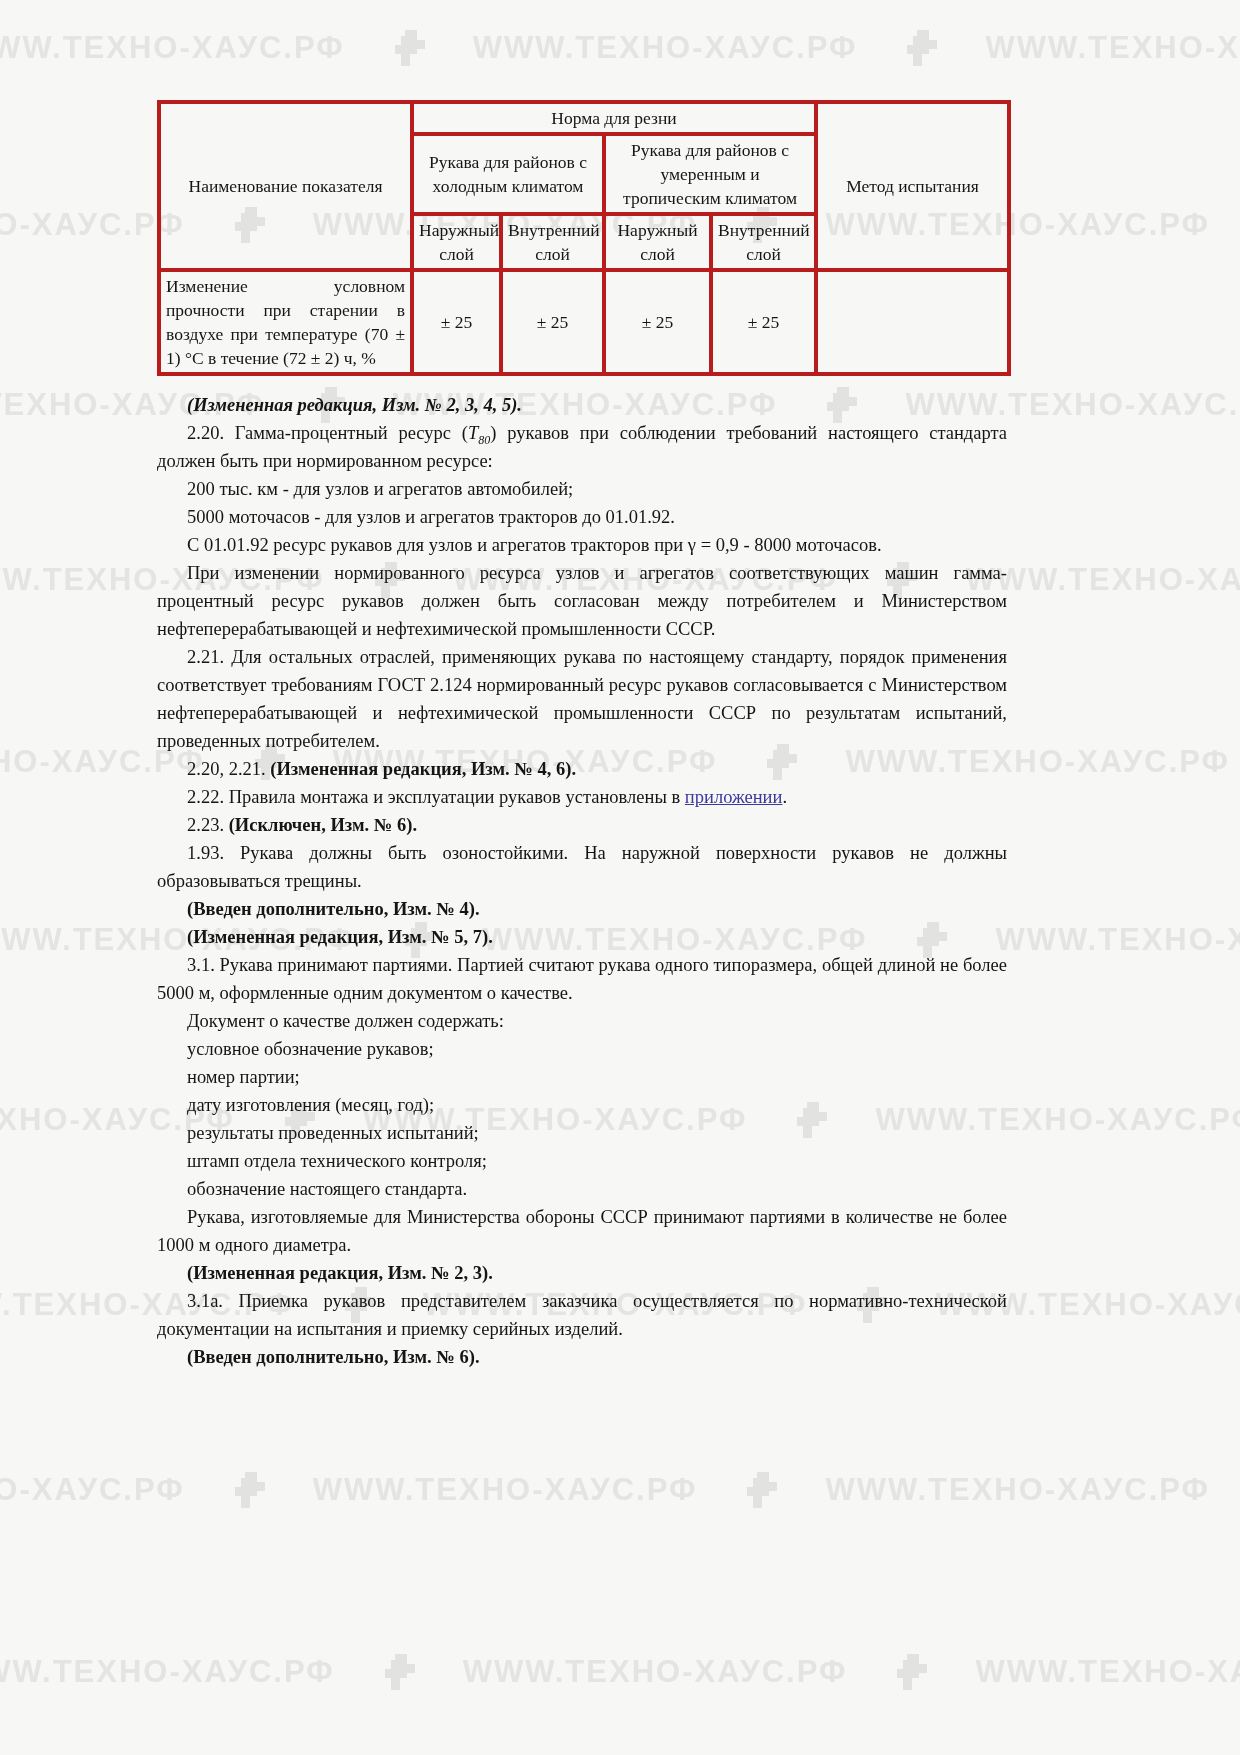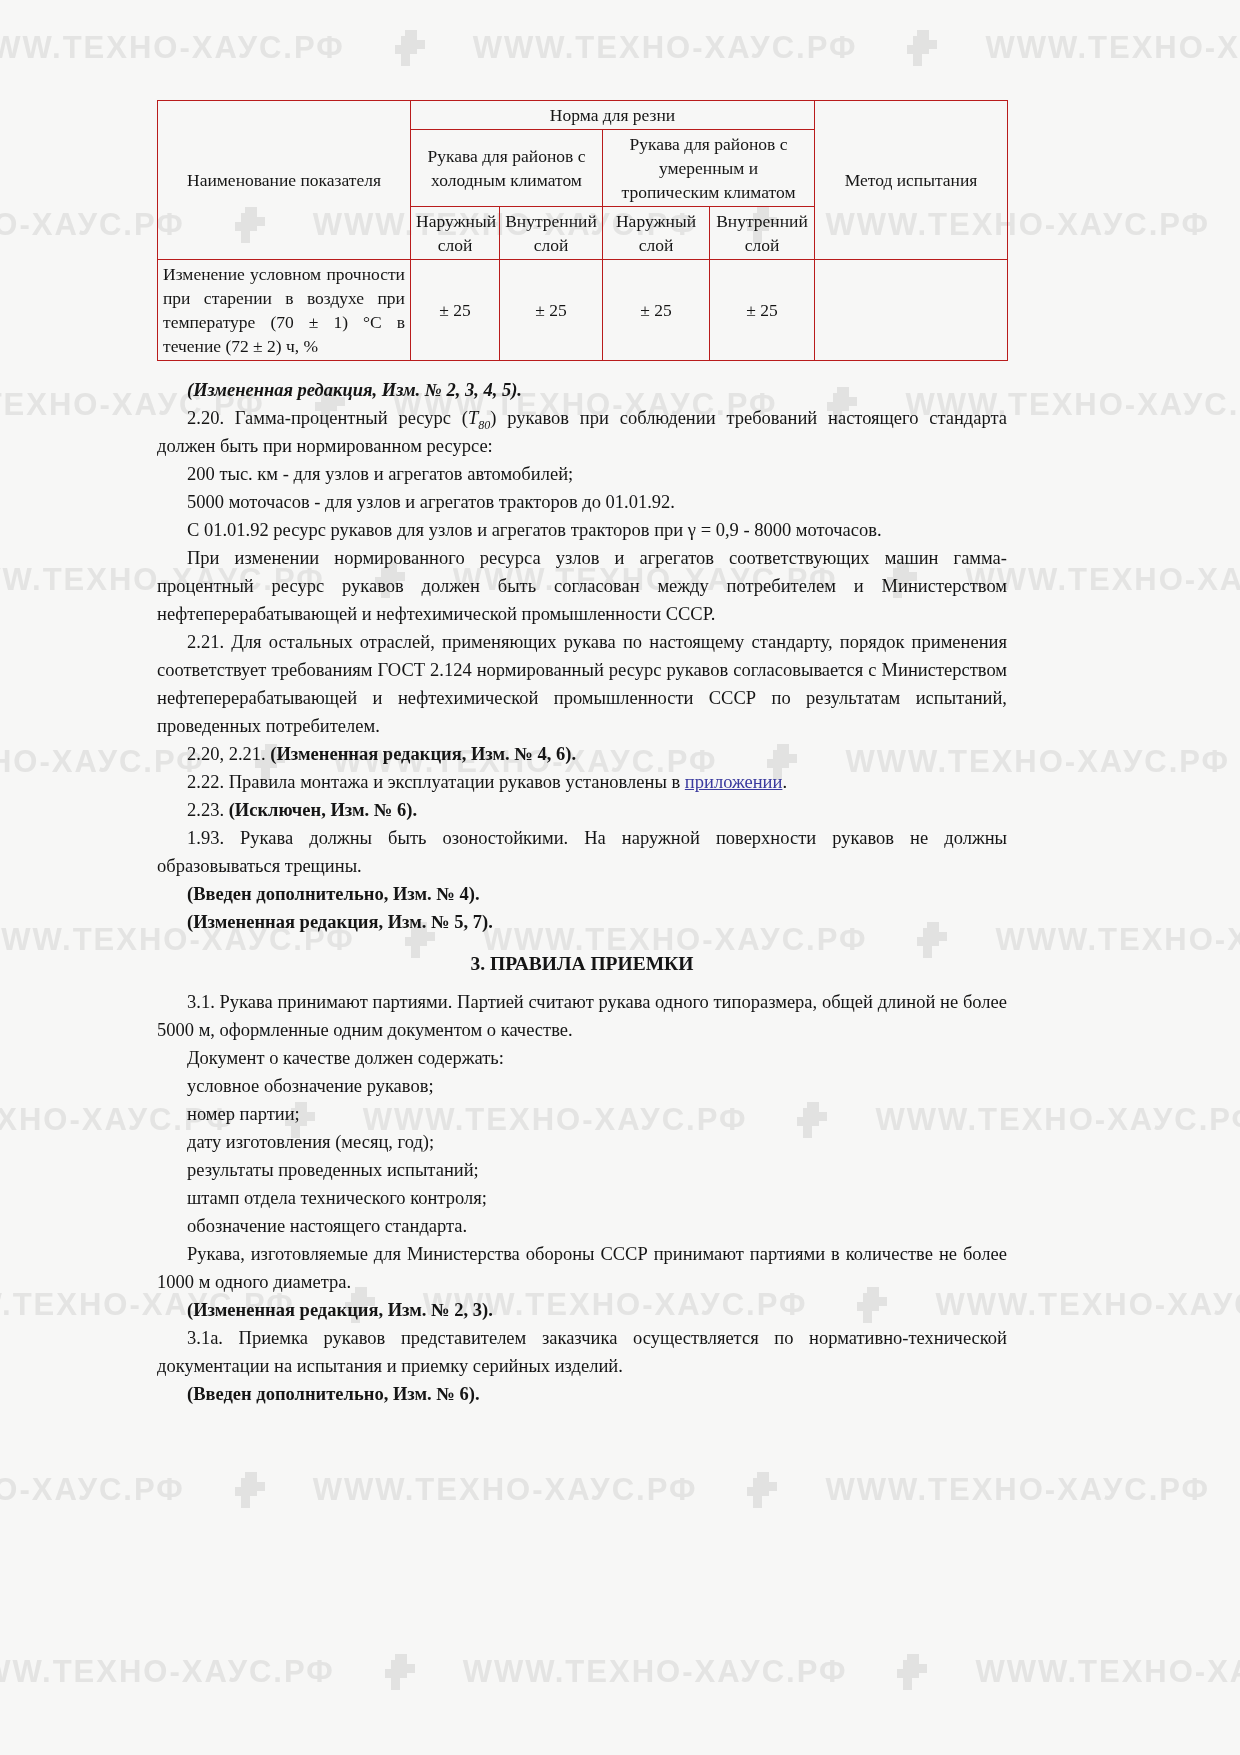--- a/index.html
+++ b/index.html
@@ -27,21 +27,21 @@
     position:absolute;left:157px;top:100px;width:850px;z-index:1;
     font-size:18.5px;line-height:28px;
   }
   
   table.spec{
     border-collapse:collapse;width:850px;
     font-size:17.5px;line-height:24px;
     table-layout:fixed;
   }
   table.spec th, table.spec td{
-    border:1px solid #b91c1c;
+    border:4px solid #b91c1c;
     padding:2px 5px;
     font-weight:normal;
     vertical-align:middle;
   }
   table.spec th{text-align:center;}
   th.norm-group{border-bottom:3px solid #111;}
   td.param-name{text-align:justify;vertical-align:top;padding:3px 7px;}
   td.val{text-align:center;vertical-align:bottom;padding-bottom:8px;}
   
   .para{margin:0;text-align:justify;text-indent:30px;}
@@ -228,21 +228,20 @@
   <p class="para"><span>2.22. Правила монтажа и эксплуатации рукавов установлены в </span><a href="#" class="doc-link">приложении</a><span>.</span></p>
 
   <p class="para"><span>2.23. </span><b>(Исключен, Изм. № 6).</b></p>
 
   <p class="para"><span>1.93. Рукава должны быть озоностойкими. На наружной поверхности рукавов не должны образовываться трещины.</span></p>
 
   <p class="para b"><span>(Введен дополнительно, Изм. № 4).</span></p>
 
   <p class="para b"><span>(Измененная редакция, Изм. № 5, 7).</span></p>
 
-  <p class="para heading"><span>3. ПРАВИЛА ПРИЕМКИ</span></p>
 
   <p class="para"><span>3.1. Рукава принимают партиями. Партией считают рукава одного типоразмера, общей длиной не более 5000 м, оформленные одним документом о качестве.</span></p>
 
   <p class="para"><span>Документ о качестве должен содержать:</span></p>
 
   <p class="para"><span>условное обозначение рукавов;</span></p>
   <p class="para"><span>номер партии;</span></p>
   <p class="para"><span>дату изготовления (месяц, год);</span></p>
   <p class="para"><span>результаты проведенных испытаний;</span></p>
   <p class="para"><span>штамп отдела технического контроля;</span></p>

